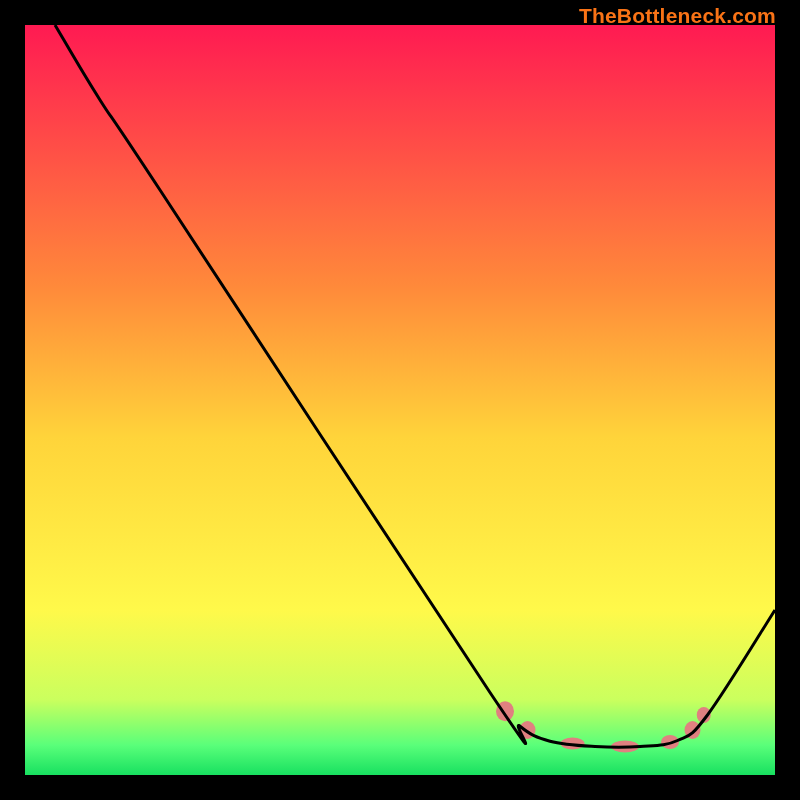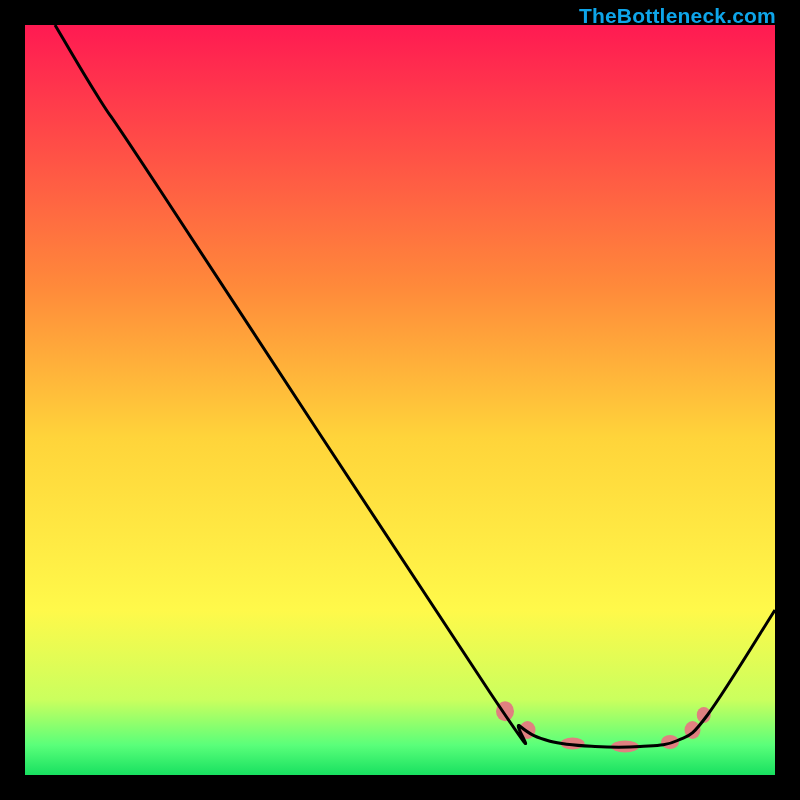--- a/index.html
+++ b/index.html
@@ -28,21 +28,21 @@
   .plot svg {
     display: block;
   }
   .watermark {
     position: absolute;
     top: 4px;
     right: 24px;
     font-family: Arial, Helvetica, sans-serif;
     font-size: 21px;
     font-weight: 600;
-    color: #0ea5e9;
+    color: #f97316;
     letter-spacing: 0.2px;
   }
 </style>
 </head>
 <body>
 
 <div class="frame">
   <div class="plot">
     <svg viewBox="0 0 750 750" width="750" height="750">
       <defs>

